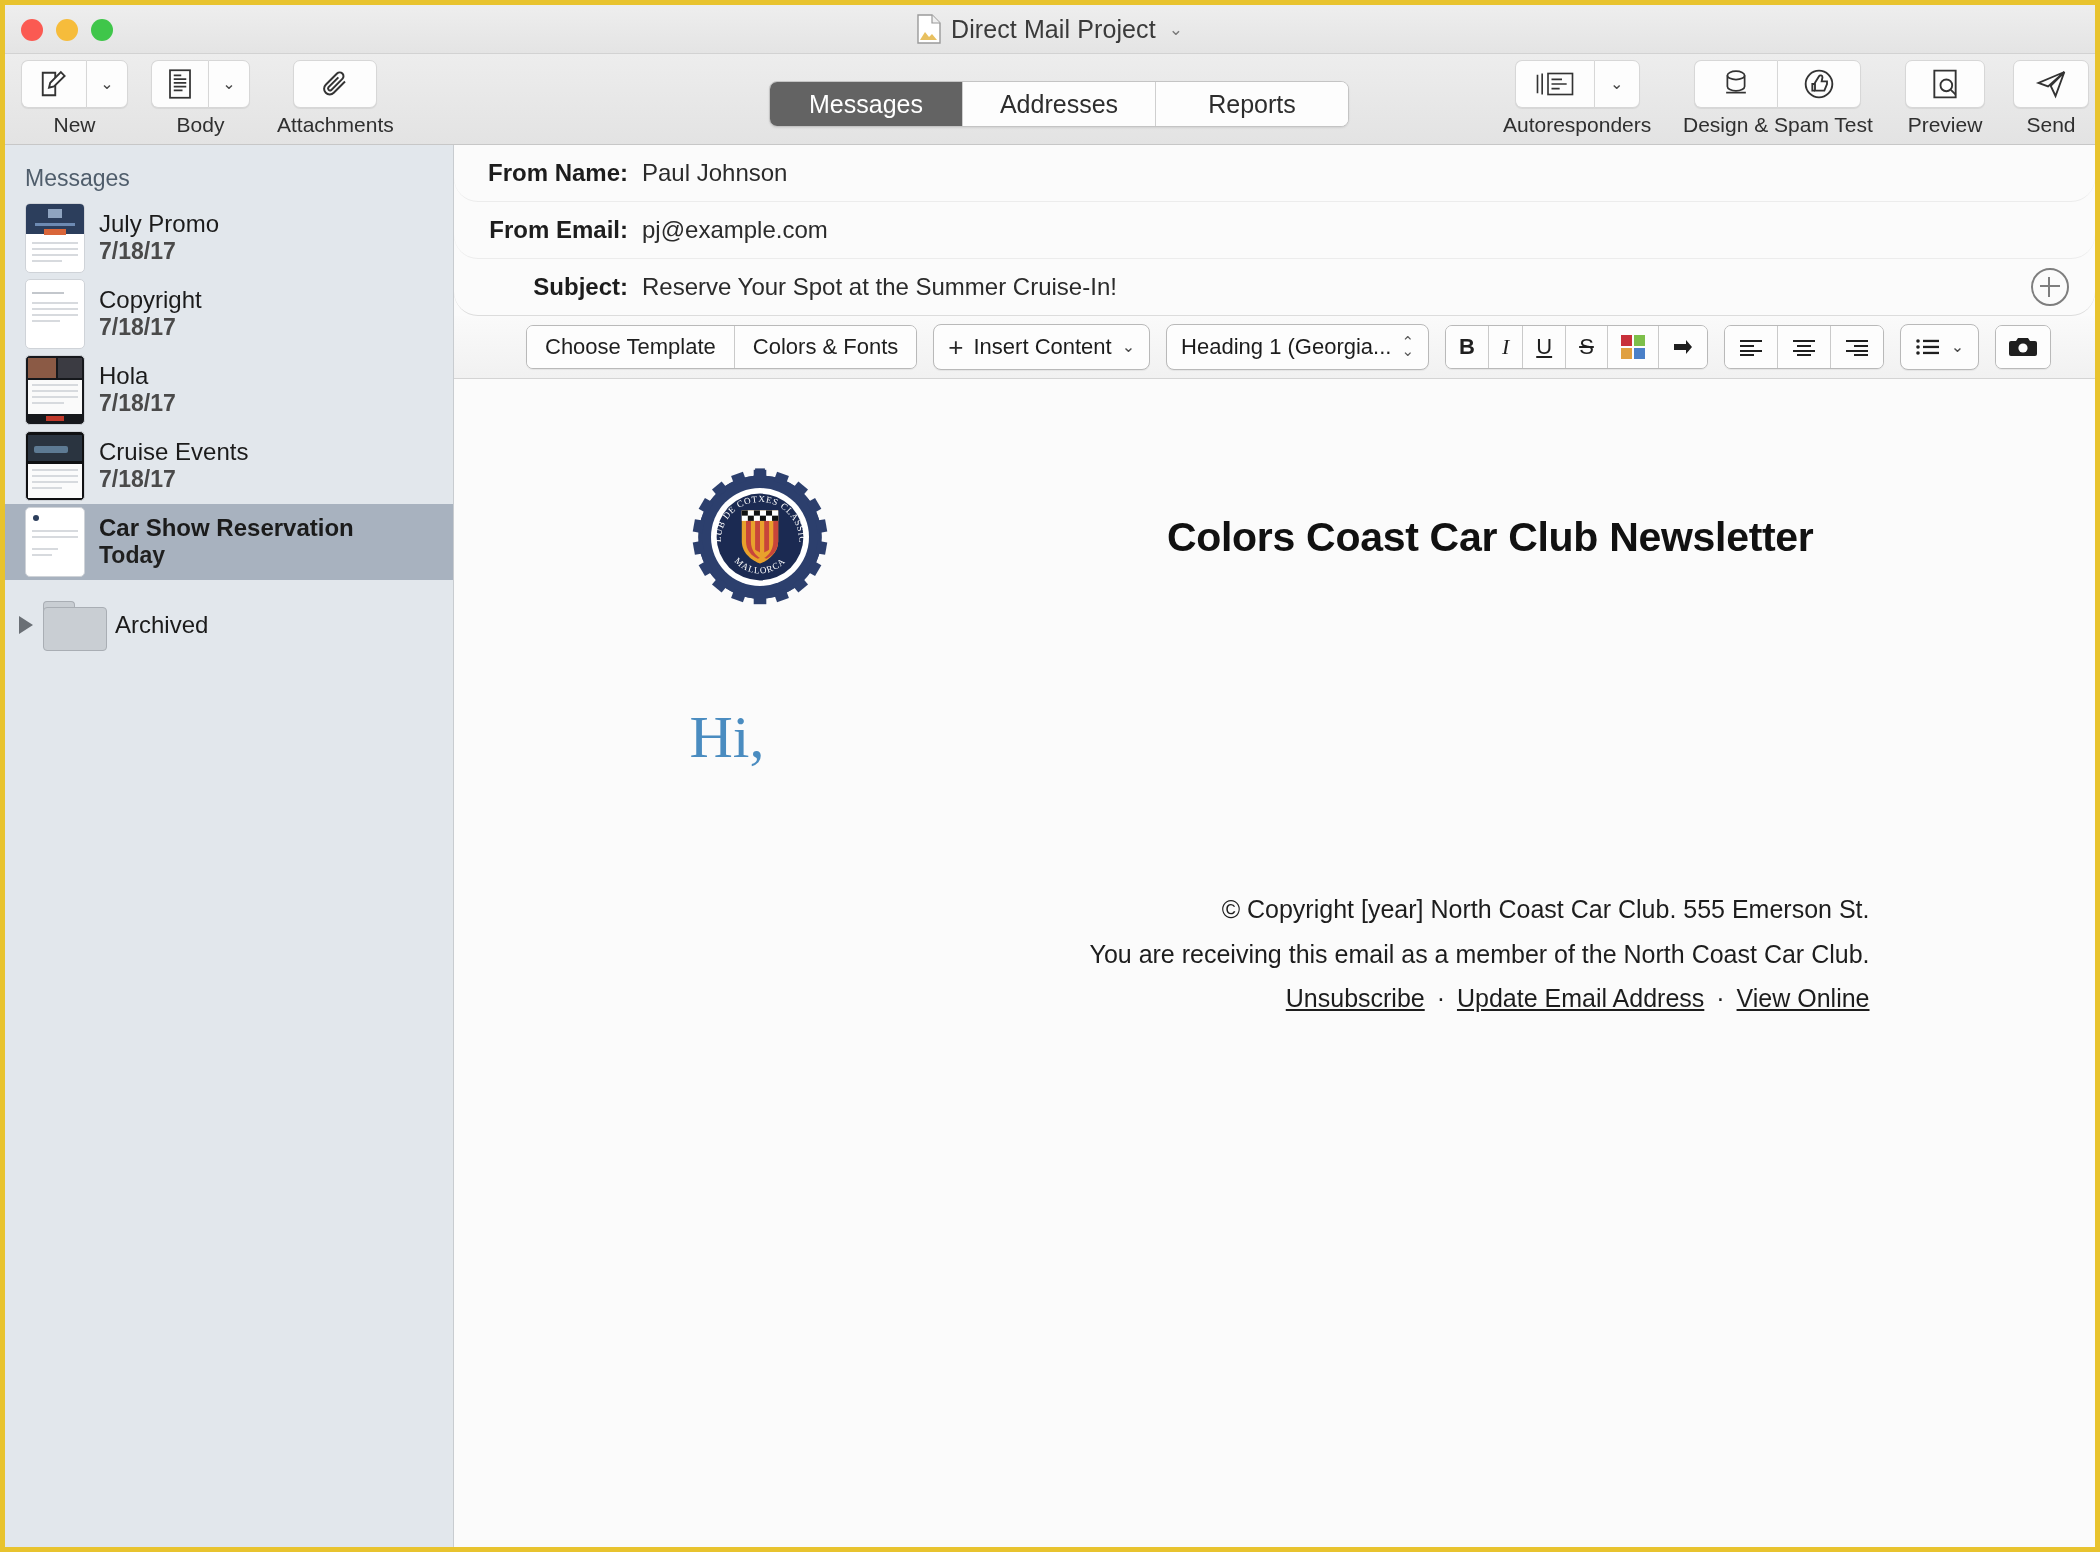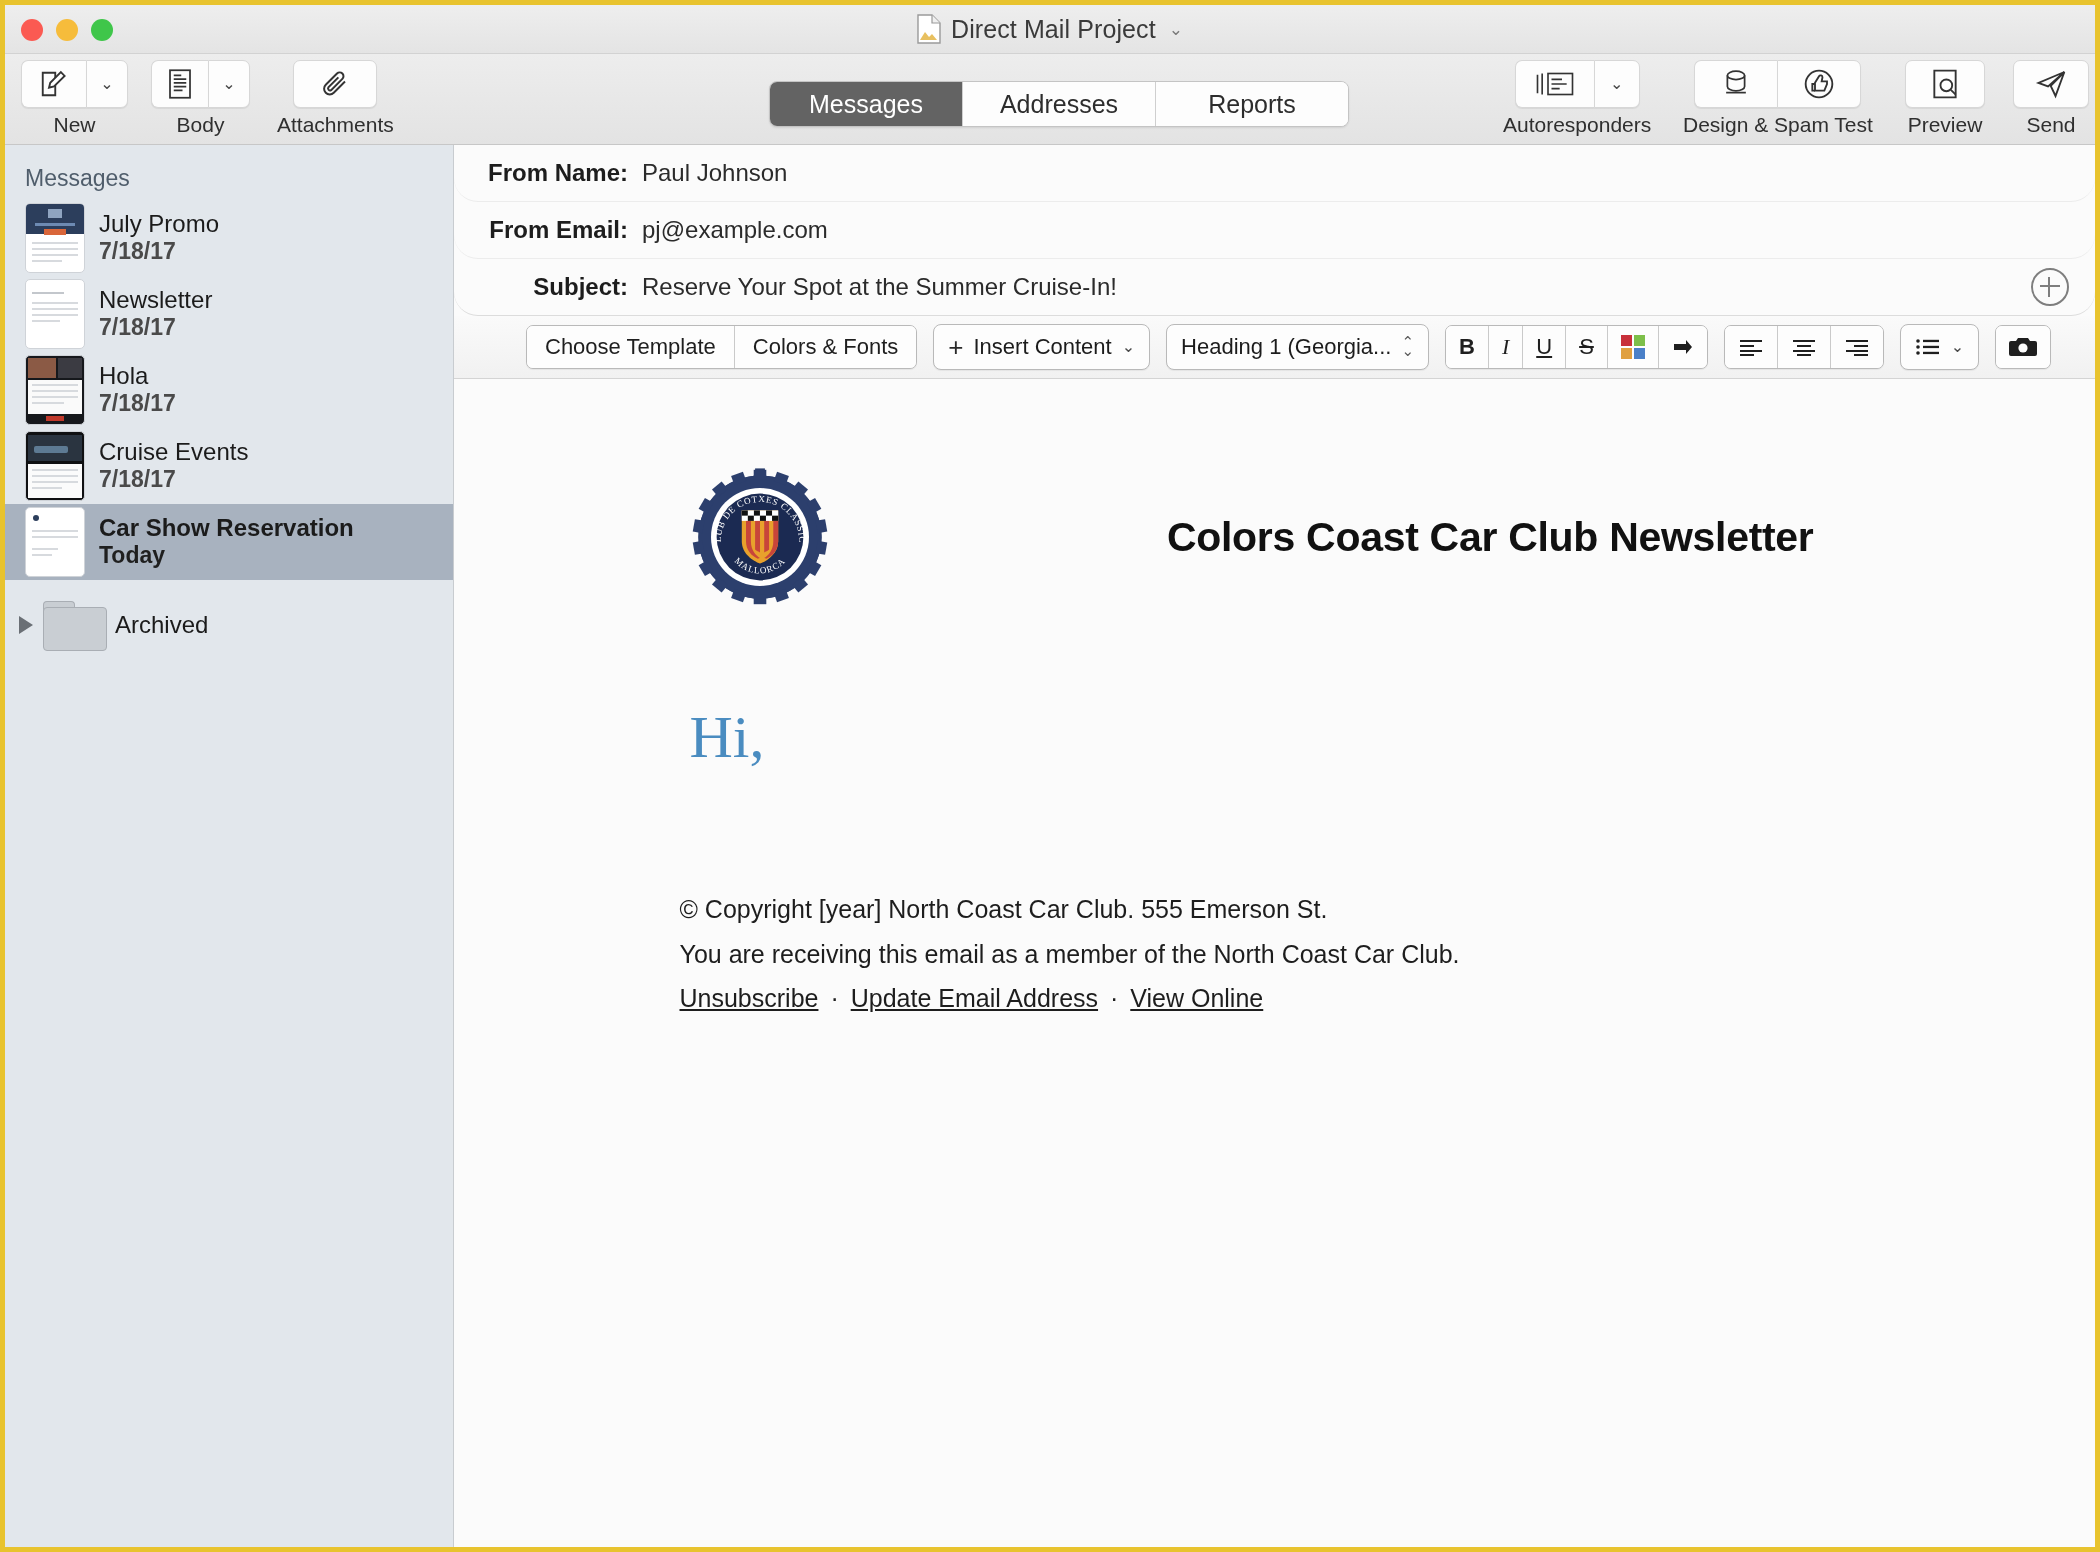--- a/index.html
+++ b/index.html
@@ -161,21 +161,21 @@
     letter-spacing:-.3px;padding-right:46px;
   }
   #greet{
     font-family:"Liberation Serif","DejaVu Serif",serif;
     font-size:60px;color:#4a8cc0;padding:100px 0 0 50px;line-height:1;
   }
   #body-copy{
     font-size:30px;color:#1b1b1b;line-height:1.52;
     padding:52px 60px 0 50px;
   }
-  #footer{text-align:left;padding:120px 40px 0;}
+  #footer{text-align:right;padding:120px 40px 0;}
   .f-line{font-size:25px;color:#1d1d1d;line-height:1.78;}
   .f-link{text-decoration:underline;color:#1d1d1d;}
   .dot{padding:0 5px;}
 </style>
 </head>
 <body>
 
 <div id="window">
 
   <div id="titlebar">
@@ -332,21 +332,21 @@
 
       <div class="msg-row">
         <div class="thumb">
           <div class="tl" style="top:12px;right:20px;background:#c3c7cc;"></div>
           <div class="tl" style="top:22px;"></div>
             <div class="tl" style="top:28px;"></div>
           <div class="tl" style="top:34px;"></div>
             <div class="tl" style="top:40px;right:24px;"></div>
         </div>
         <div class="msg-text">
-          <span class="msg-title">Newsletter</span>
+          <span class="msg-title">Copyright</span>
           <span class="msg-date">7/18/17</span>
         </div>
       </div>
 
       <div class="msg-row">
         <div class="thumb" style="background:#16181c;">
           <div style="position:absolute;left:2px;top:2px;width:28px;height:20px;background:#8b5a45;"></div>
           <div style="position:absolute;left:32px;top:2px;width:24px;height:20px;background:#3b3b42;"></div>
           <div style="position:absolute;left:2px;top:24px;right:2px;bottom:10px;background:#fafafa;"></div>
           <div class="tl" style="top:28px;"></div>

